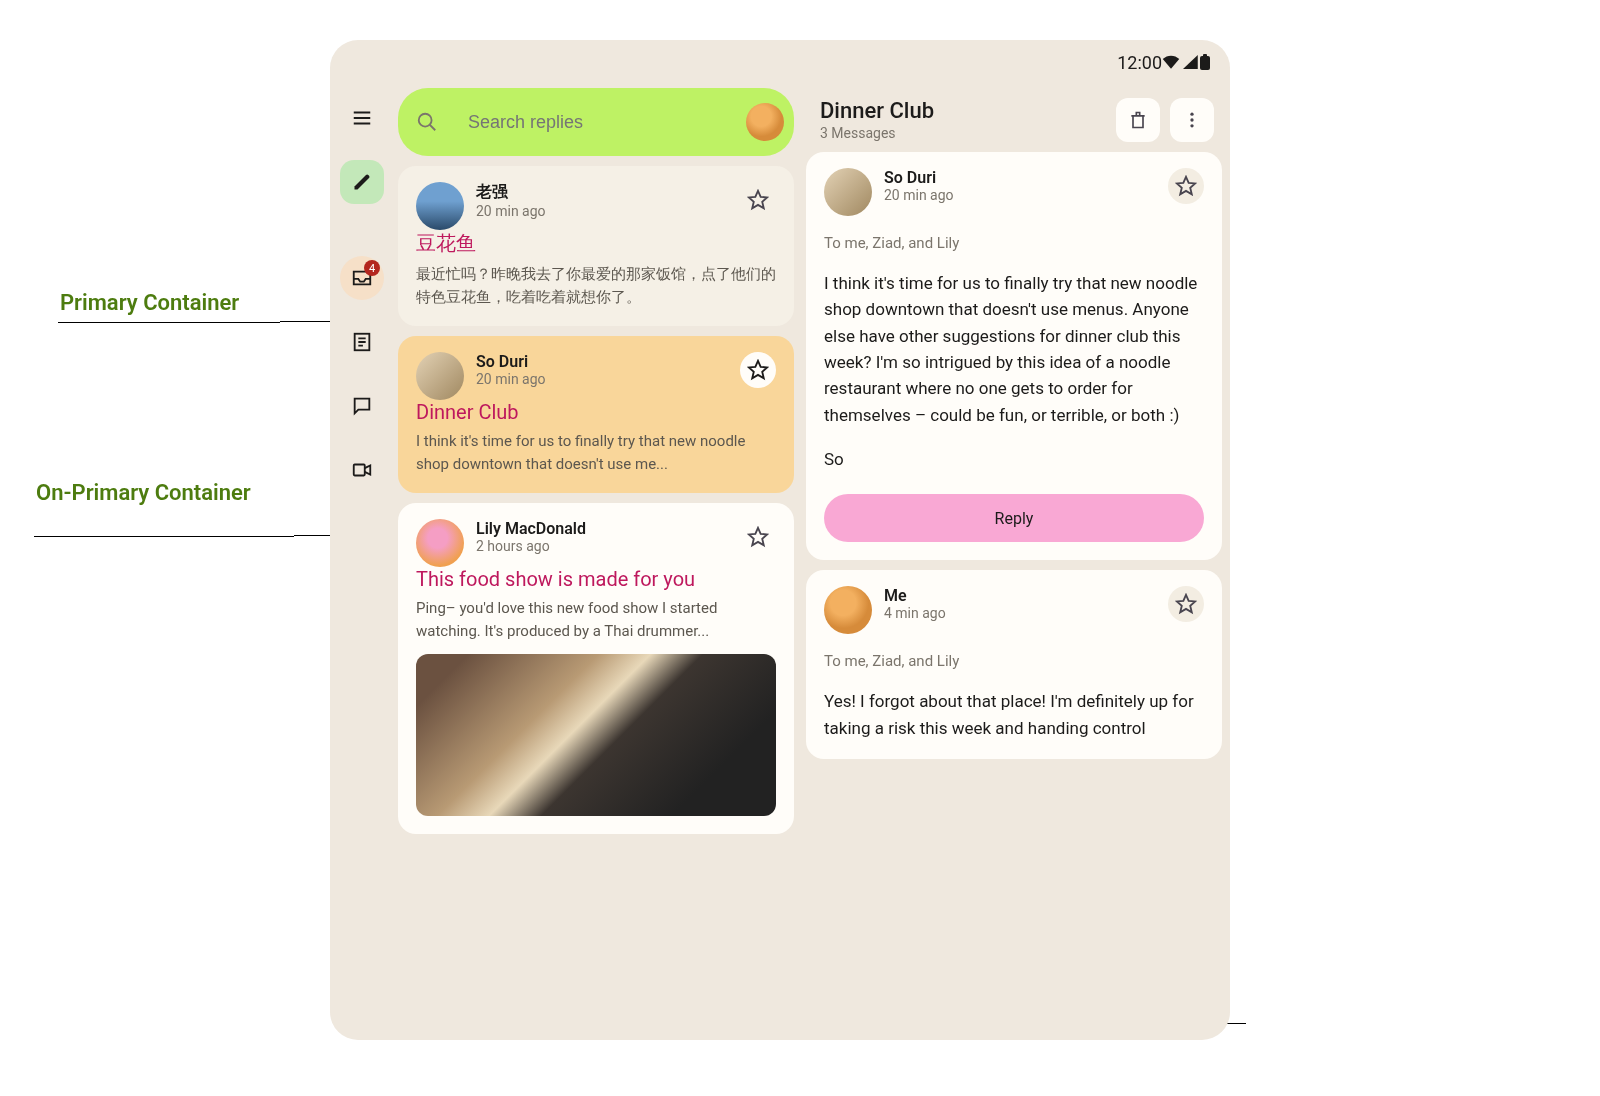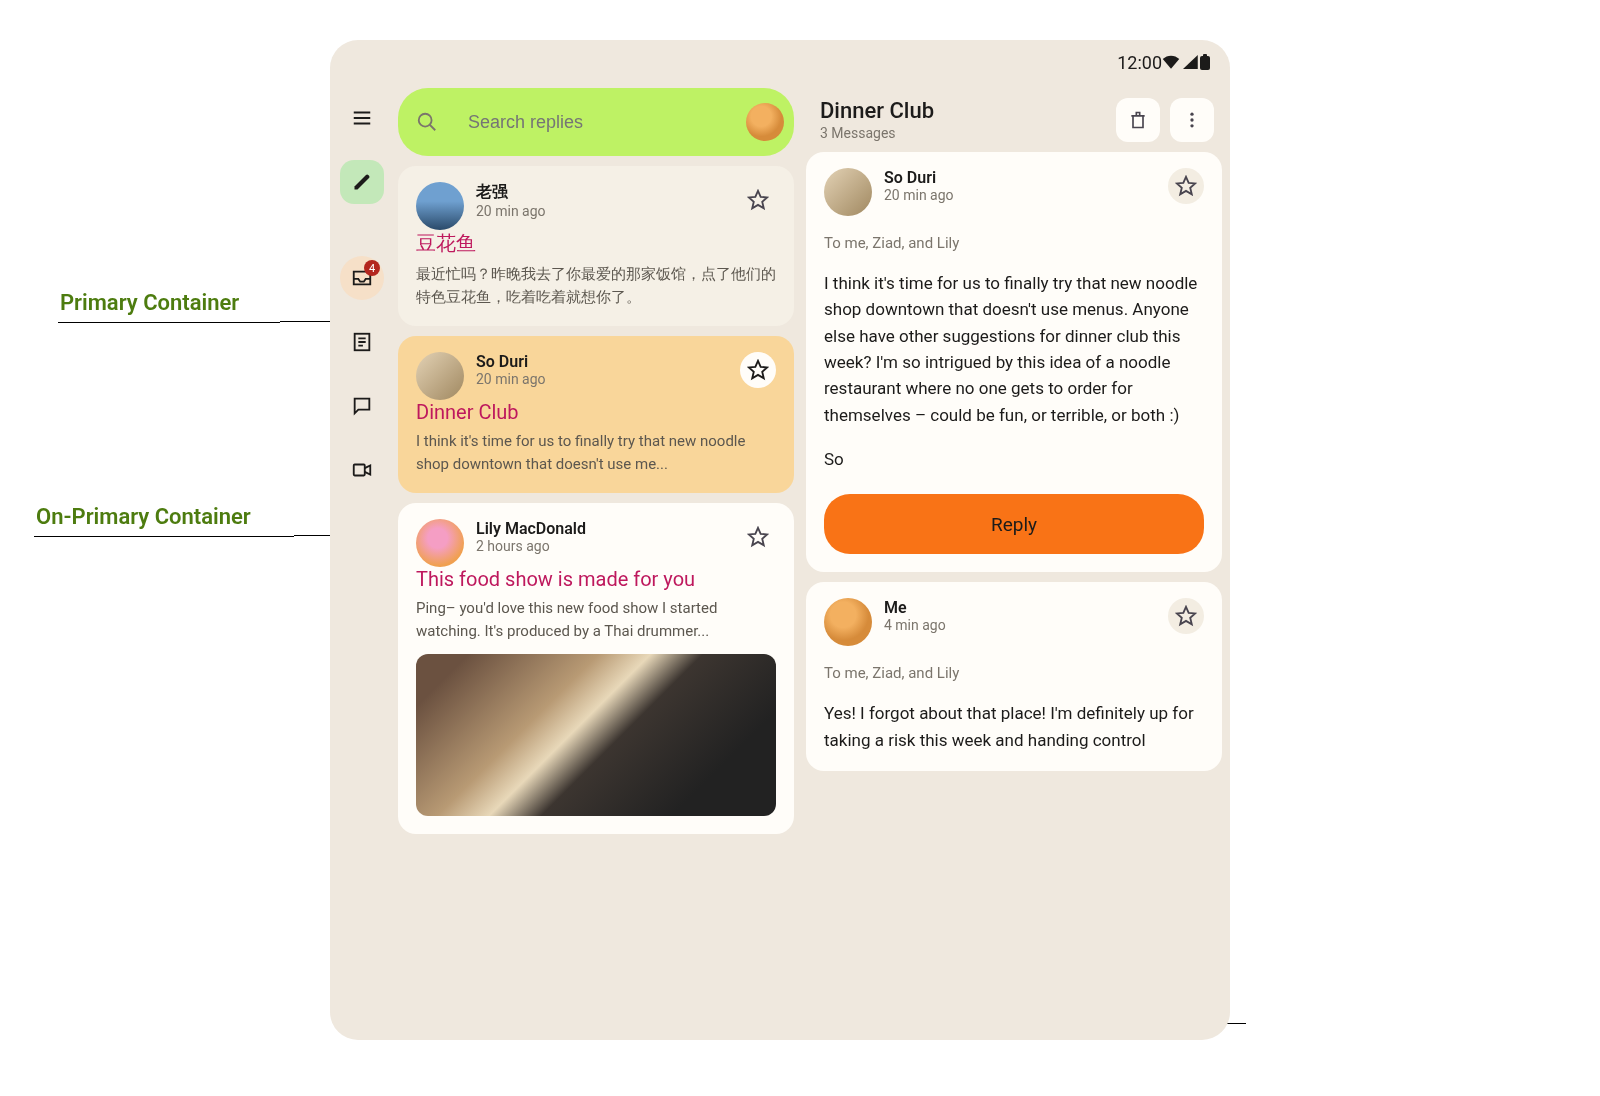--- a/index.html
+++ b/index.html
@@ -172,37 +172,37 @@
     background: #fffdf9;
     display: flex; align-items: center; justify-content: center;
     color: #49454f;
   }
 
   .msg .recipients { font-size: 15px; color: #7b756c; margin-top: 18px; }
   .msg .body { font-size: 17px; color: #1c1b1a; margin-top: 18px; line-height: 1.55; }
   .reply-row { display: flex; gap: 14px; margin-top: 22px; }
   .reply-btn {
     flex: 1;
-    background: #f97316;
+    background: #f9a8d4;
     border-radius: 26px;
-    height: 60px;
-    display: flex; align-items: center; justify-content: center;
-    font-size: 19px; color: #1c1b1a;
+    height: 48px;
+    display: flex; align-items: center; justify-content: center;
+    font-size: 16px; color: #1c1b1a;
   }
 
   svg { display: block; }
 </style>
 </head>
 <body>
 
 <div class="annotation" style="left:60px; top:290px;">Primary Container</div>
 <div class="annotation-underline" style="left:58px; top:322px; width:222px;"></div>
 <div class="annotation-line" style="left:280px; top:321px; width:420px;"></div>
 
-<div class="annotation" style="left:36px; top:504px;">On-Primary Container</div>
+<div class="annotation" style="left:36px; top:480px;">On-Primary Container</div>
 <div class="annotation-underline" style="left:34px; top:536px; width:260px;"></div>
 <div class="annotation-line" style="left:294px; top:535px; width:176px;"></div>
 
 <div class="annotation-line" style="left:806px; top:1023px; width:440px;"></div>
 
 <div class="device">
 
   <div class="status-bar">
     <span>12:00</span>
     <span class="status-icons">

